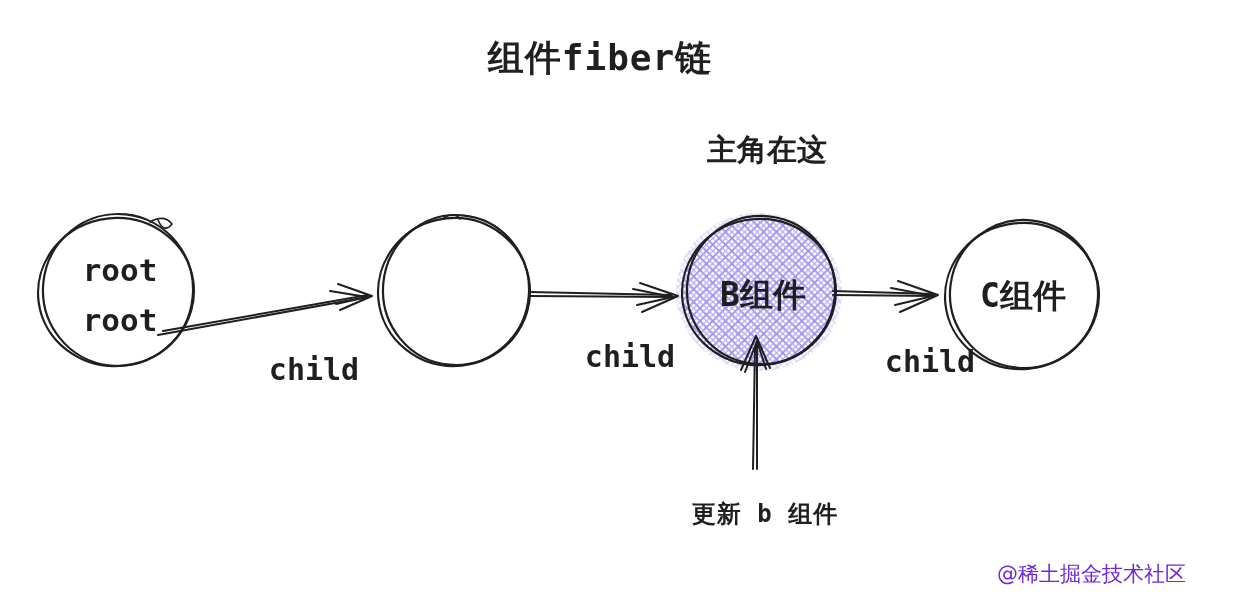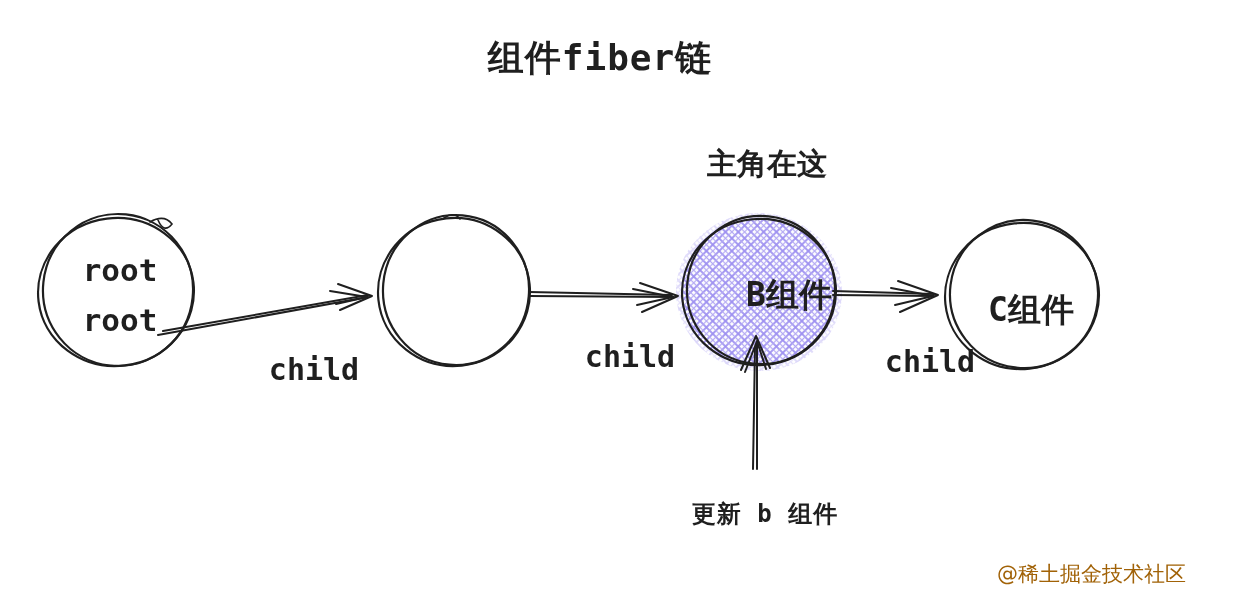--- a/index.html
+++ b/index.html
@@ -26,21 +26,21 @@
   .node-label { font-size: 33px; }
   .node-label-2line { font-size: 31px; line-height: 1.6; text-align: center; }
   .edge-label { font-size: 30px; margin-left: 48px; }
   .update-label { font-size: 24px; font-weight: 600; letter-spacing: 1px; }
   .watermark {
     position: absolute;
     right: 22px;
     top: 560px;
     font-size: 21px;
     font-weight: 400;
-    color: #a16207;
+    color: #6d28d9;
   }
 </style>
 </head>
 <body>
 
 <div id="canvas">
 
   <svg id="shapes" width="1236" height="602" viewBox="0 0 1236 602">
     <defs>
       <pattern id="crosshatch" patternUnits="userSpaceOnUse" width="9" height="9" patternTransform="rotate(45 0 0)">
@@ -103,31 +103,31 @@
     <g fill="none" stroke="#1f1f1f" stroke-width="2" stroke-linecap="round" stroke-linejoin="round">
       <path d="M753,469 L755,347"></path>
       <path d="M757,469 L757,344"></path>
       <path d="M741,370 L756,336 L770,368"></path>
       <path d="M745,372 L757,341 L766,369"></path>
     </g>
   </svg>
 
   <div class="label title mono" style="left:600px; top:58px;">组件fiber链</div>
 
-  <div class="label annot" style="left:767px; top:164px;">主角在这</div>
+  <div class="label annot" style="left:767px; top:150px;">主角在这</div>
 
   <div class="label node-label-2line mono" style="left:120px; top:296px;">
     <div>root</div>
     <div>root</div>
   </div>
 
 
-  <div class="label node-label mono" style="left:767px; top:295px;padding-left:44px;">B组件</div>
+  <div class="label node-label mono" style="left:741px; top:295px;padding-left:44px;">B组件</div>
 
-  <div class="label node-label mono" style="left:1023px; top:310px;margin-left:8px;">C组件</div>
+  <div class="label node-label mono" style="left:1023px; top:296px;">C组件</div>
 
   <div class="label edge-label mono" style="left:266px; top:369px;">child</div>
 
   <div class="label edge-label mono" style="left:582px; top:356px;">child</div>
 
   <div class="label edge-label mono" style="left:882px; top:361px;">child</div>
 
   <div class="label update-label mono" style="left:765px; top:514px;">更新 b 组件</div>
 
   <div class="watermark">@稀土掘金技术社区</div>

